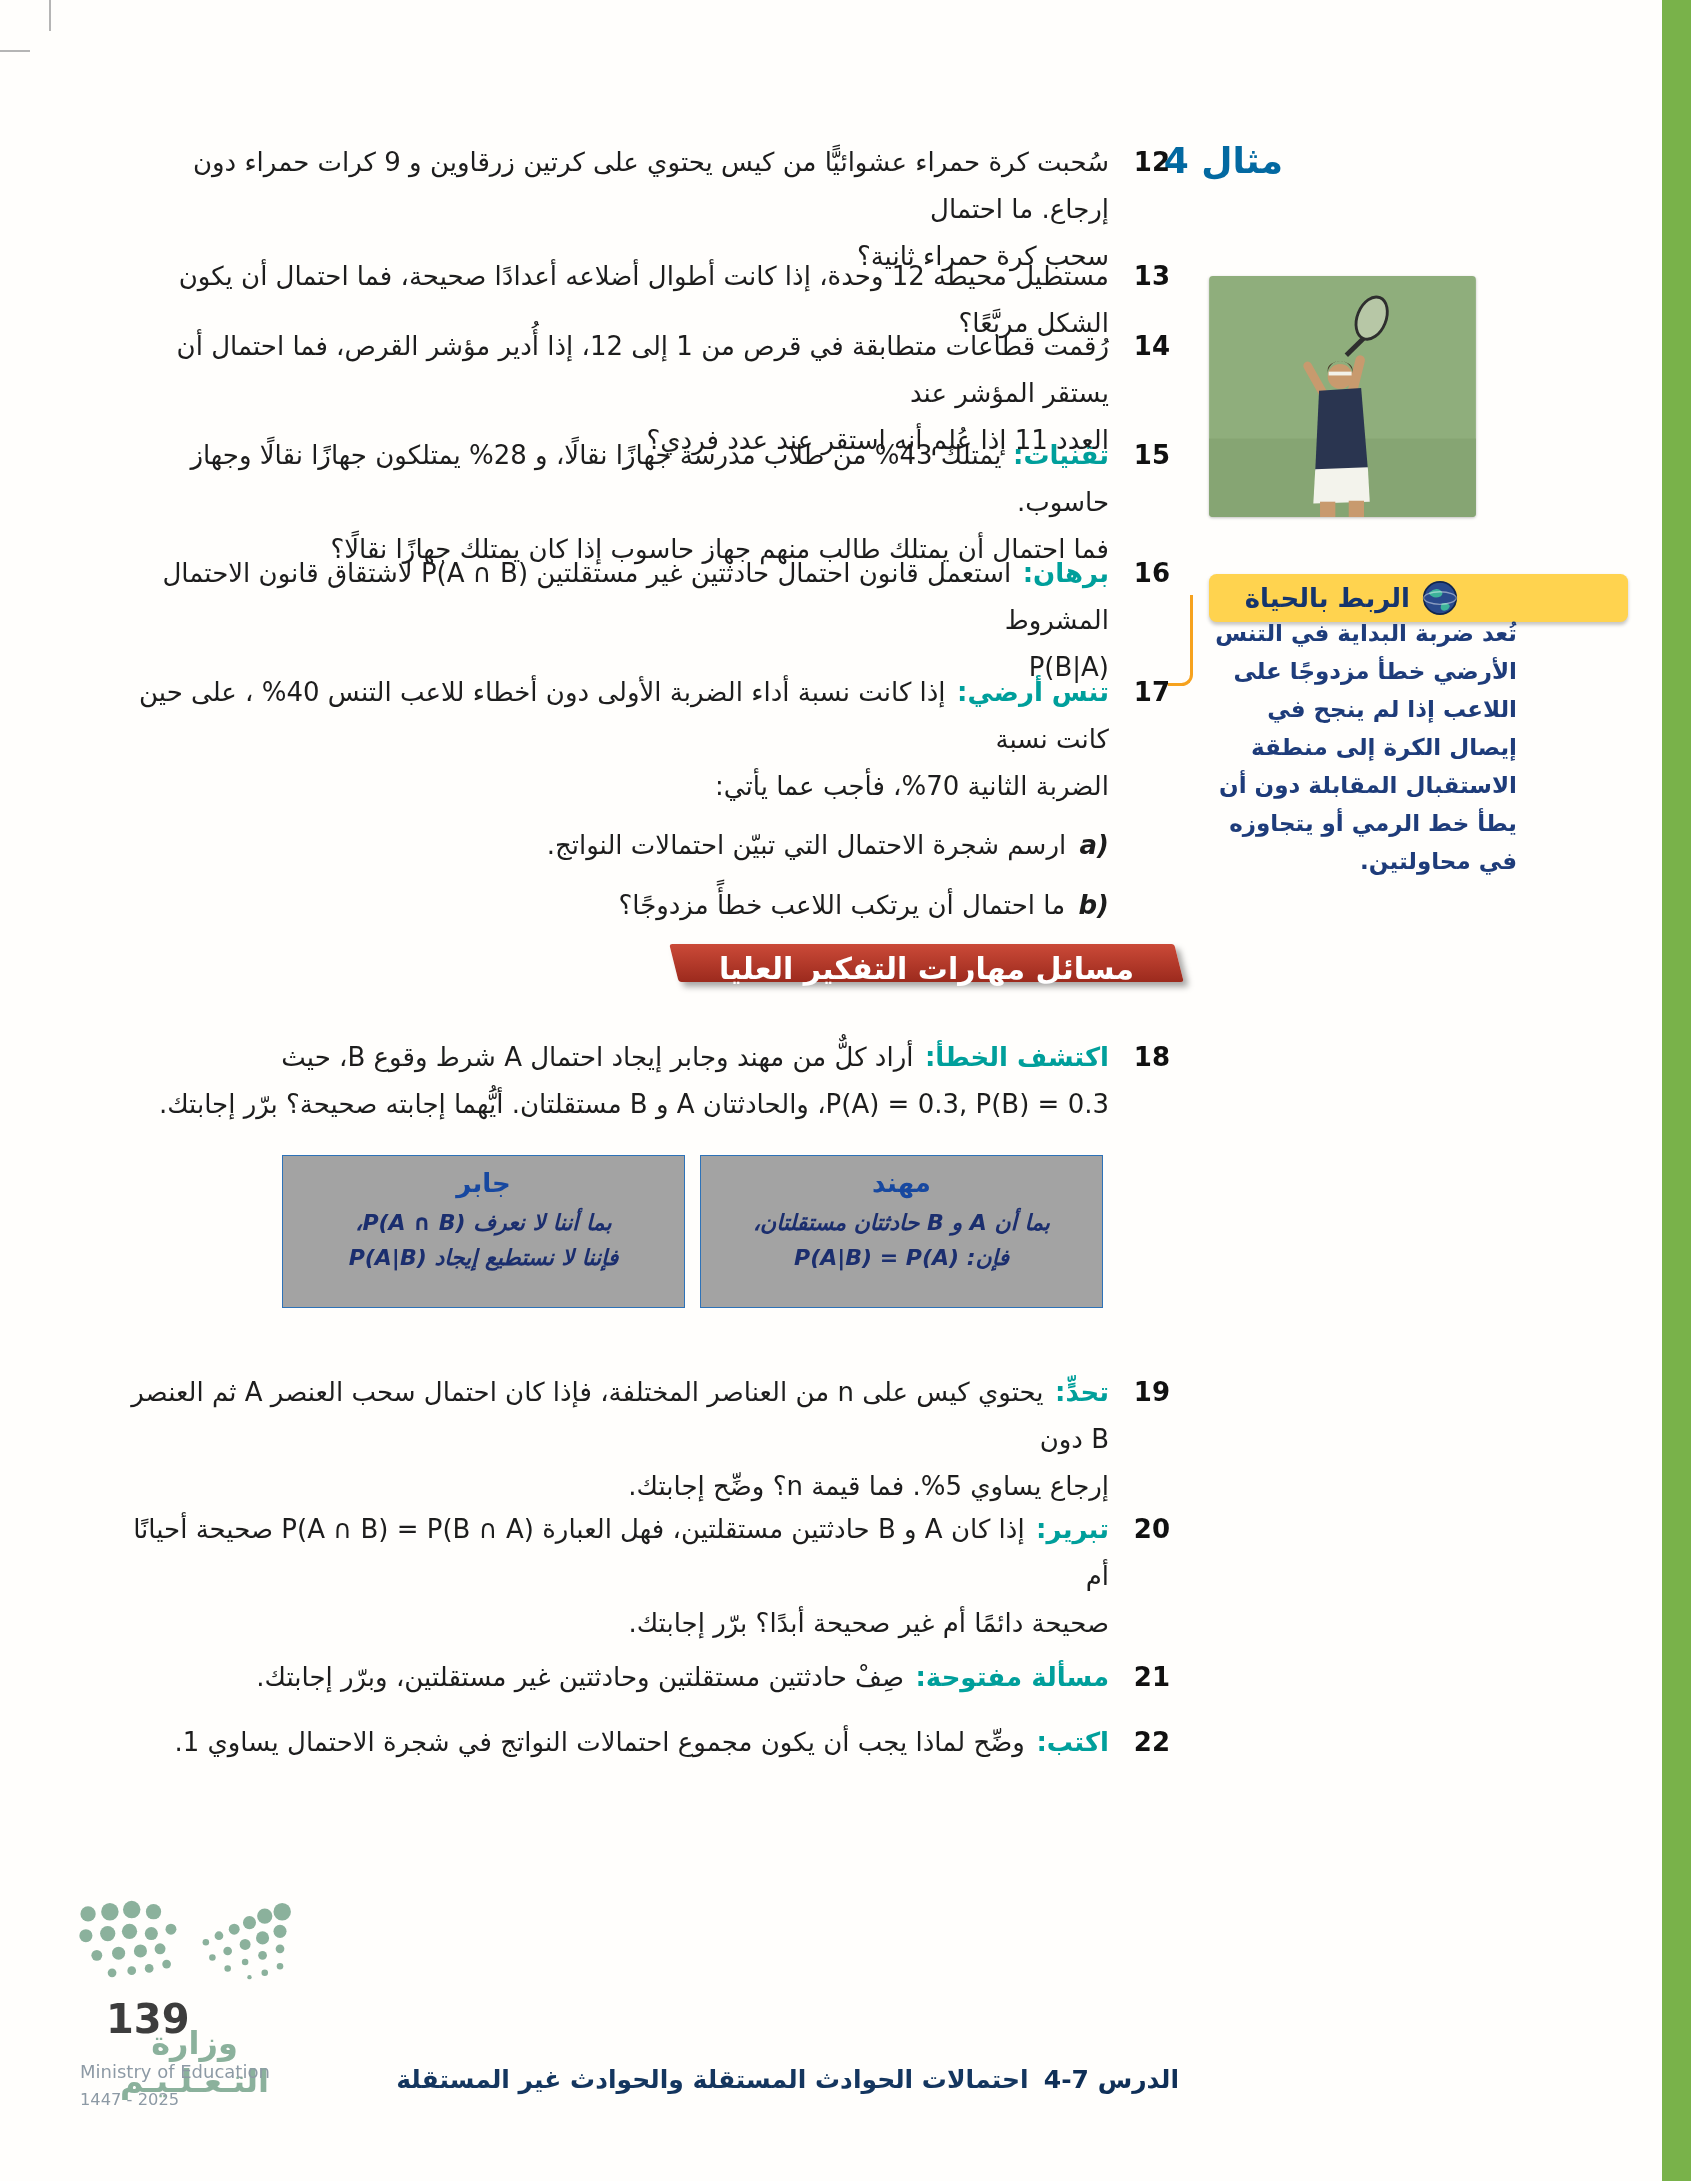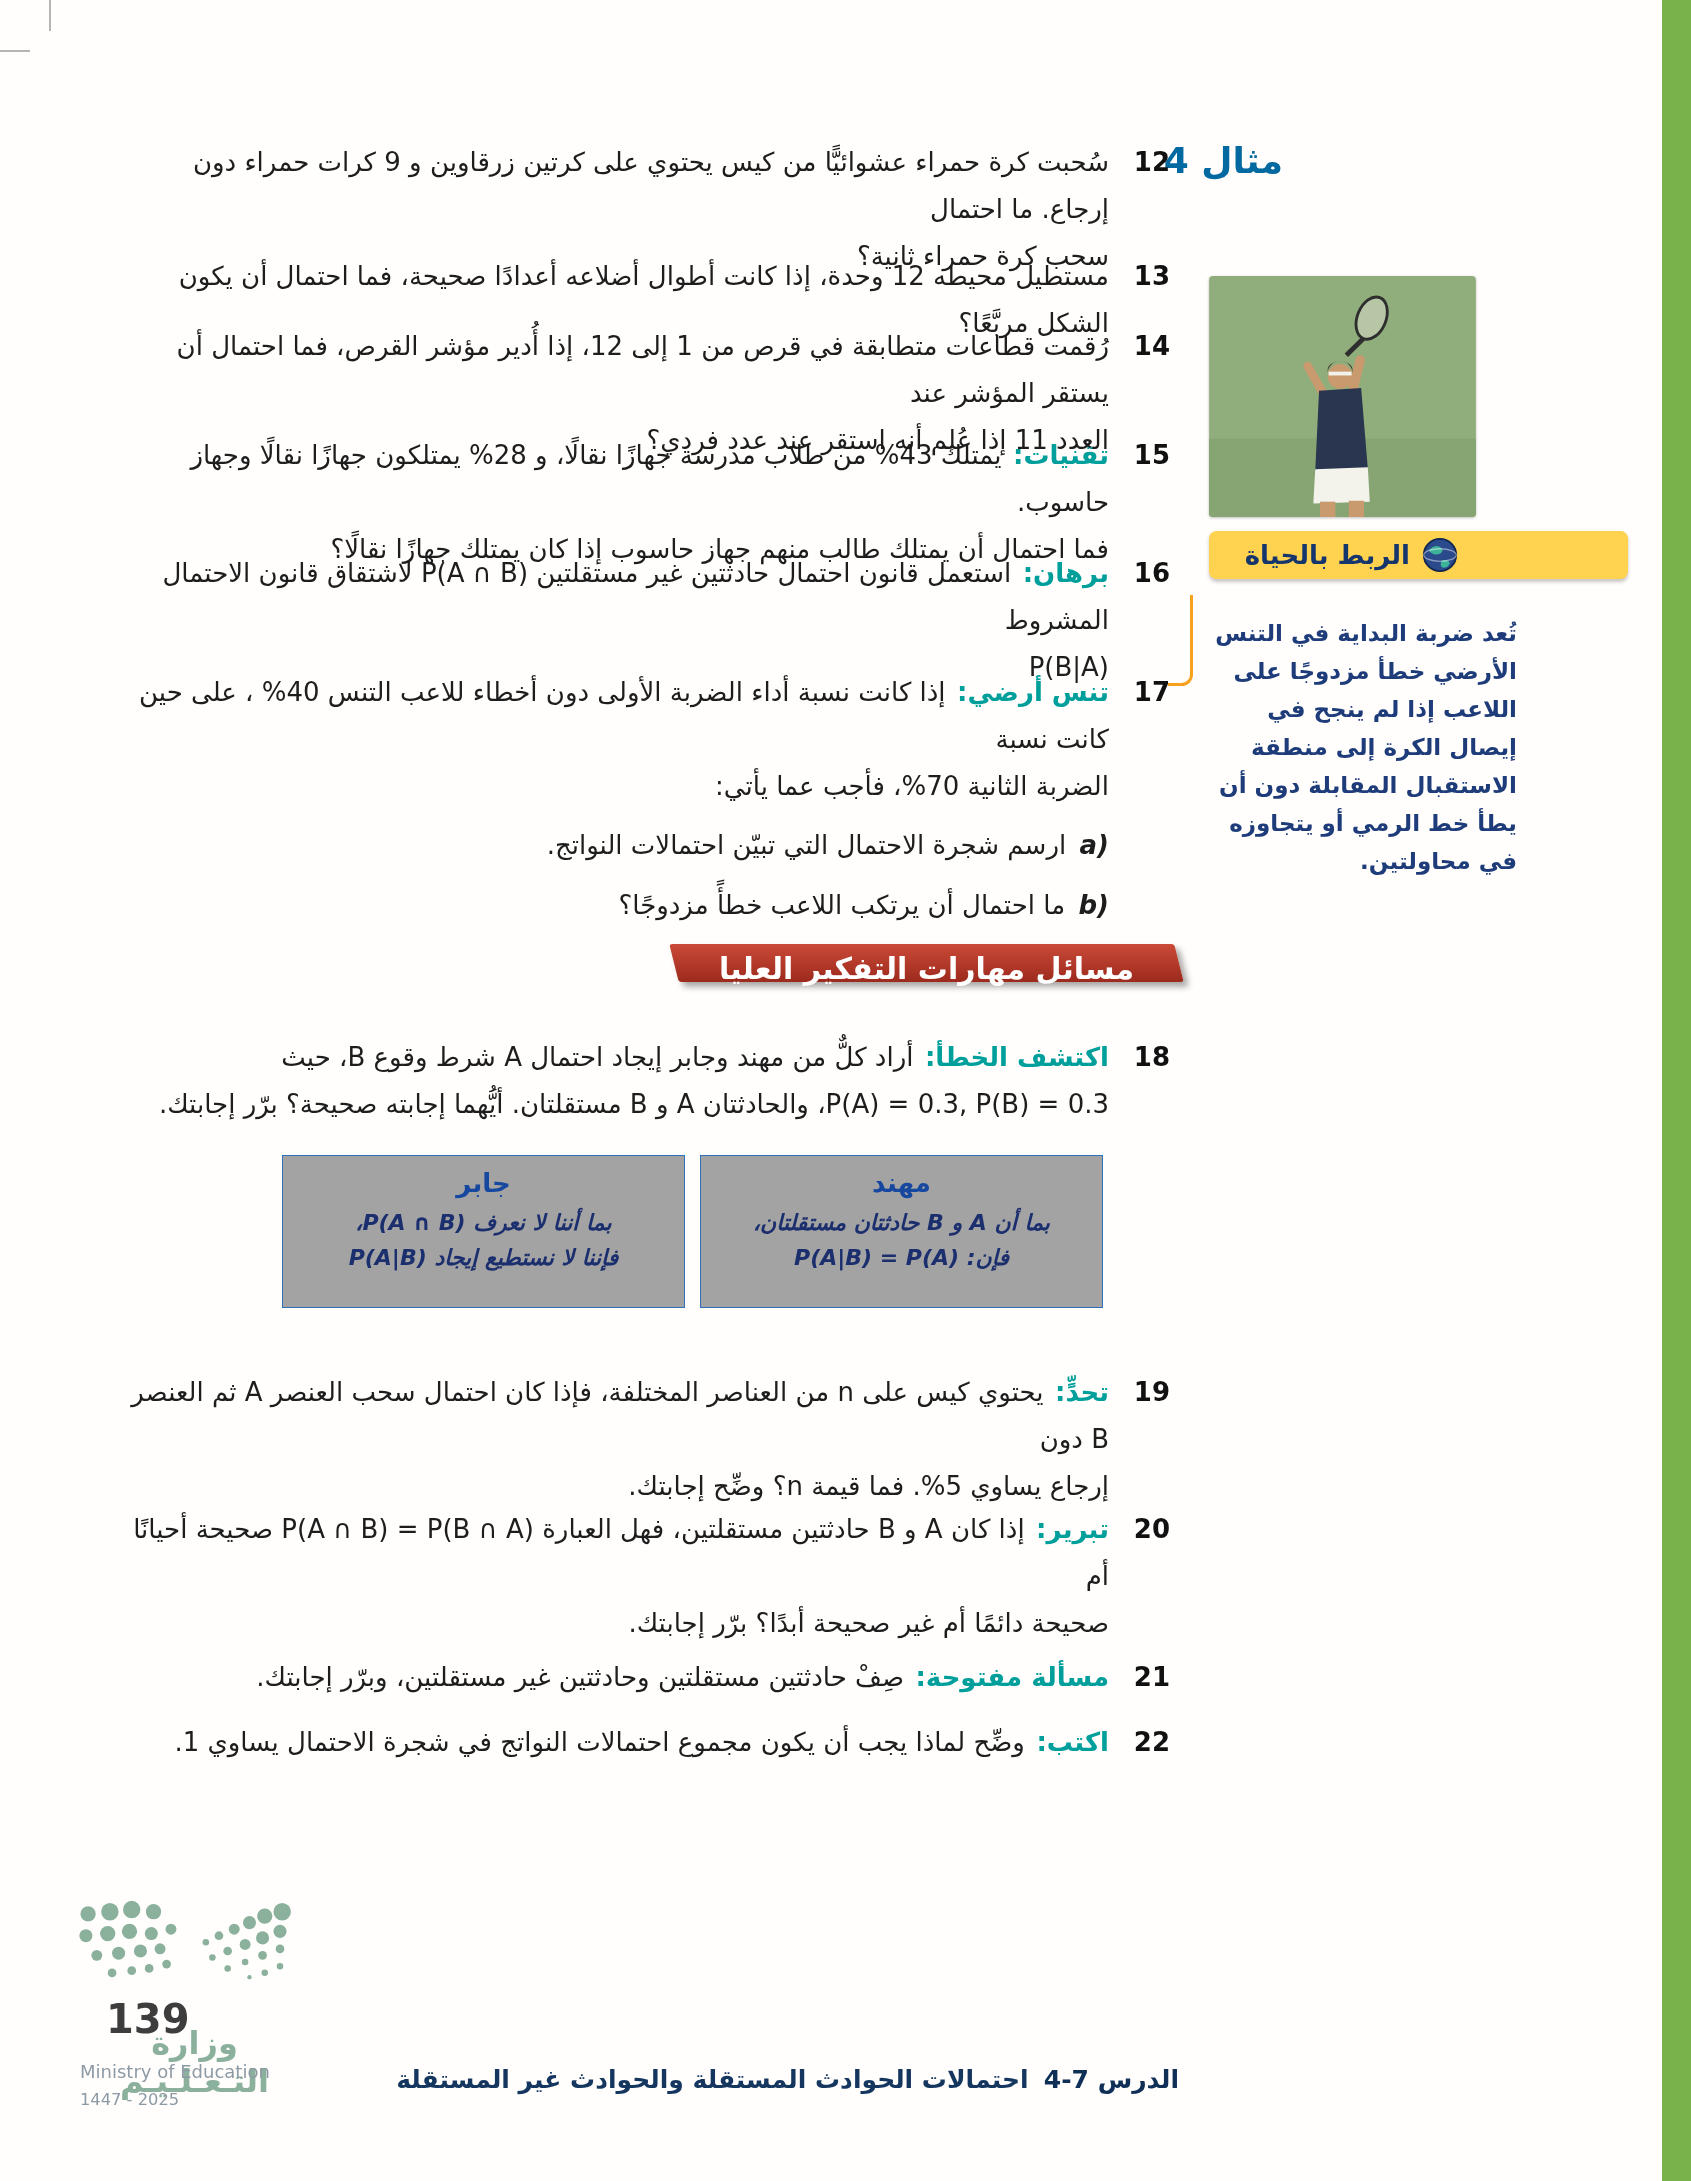--- a/index.html
+++ b/index.html
@@ -22,21 +22,21 @@
   .subitem { display:flex; gap:13.4px; margin-top:12.4px; }
   .slabel { font-weight:bold; font-style:italic; direction:ltr; unicode-bidi:isolate; }
 
   
   .example-label { position:absolute; top:140px; right:408px; color:#0369a1; font-weight:bold; font-size:36px; }
 
   
   .tennis { position:absolute; top:276px; right:215px; width:267px; height:241px; border-radius:3.8px; overflow:hidden; box-shadow:0 1px 2.9px rgba(0,0,0,.25); }
 
   
-  .life-banner { position:absolute; top:531px; right:63px; width:419px; height:48px; background:#ffd34f; border-radius:7.6px; box-shadow:0 2.9px 3.8px rgba(0,0,0,.22); }
+  .life-banner { position:absolute; top:574px; right:63px; width:419px; height:48px; background:#ffd34f; border-radius:7.6px; box-shadow:0 2.9px 3.8px rgba(0,0,0,.22); }
   .life-title { position:absolute; right:218px; top:0; line-height:48px; font-weight:bold; font-size:26px; color:#15356d; white-space:nowrap; }
   .globe { position:absolute; right:170px; top:5.7px; width:36px; height:36px; }
   .life-text { position:absolute; top:614px; right:174px; width:308px; font-size:23px; font-weight:bold; color:#1e3c7a; line-height:38px; text-align:right; }
 
   
   .connector { position:absolute; top:595px; right:498px; width:25px; height:91px; border-left:none; border-right:3.8px solid #f6a21e; border-bottom:3.8px solid #f6a21e; border-bottom-right-radius:11.5px; }
 
   
   .ribbon { position:absolute; top:944px; right:512px; width:505px; height:38px; }
   .ribbon-bg { position:absolute; inset:0; background:linear-gradient(180deg,#cb4a38,#9c2a1d); transform:skewX(14deg); border-radius:2.9px; box-shadow:3.8px 4.8px 6.7px rgba(0,0,0,.35); }

